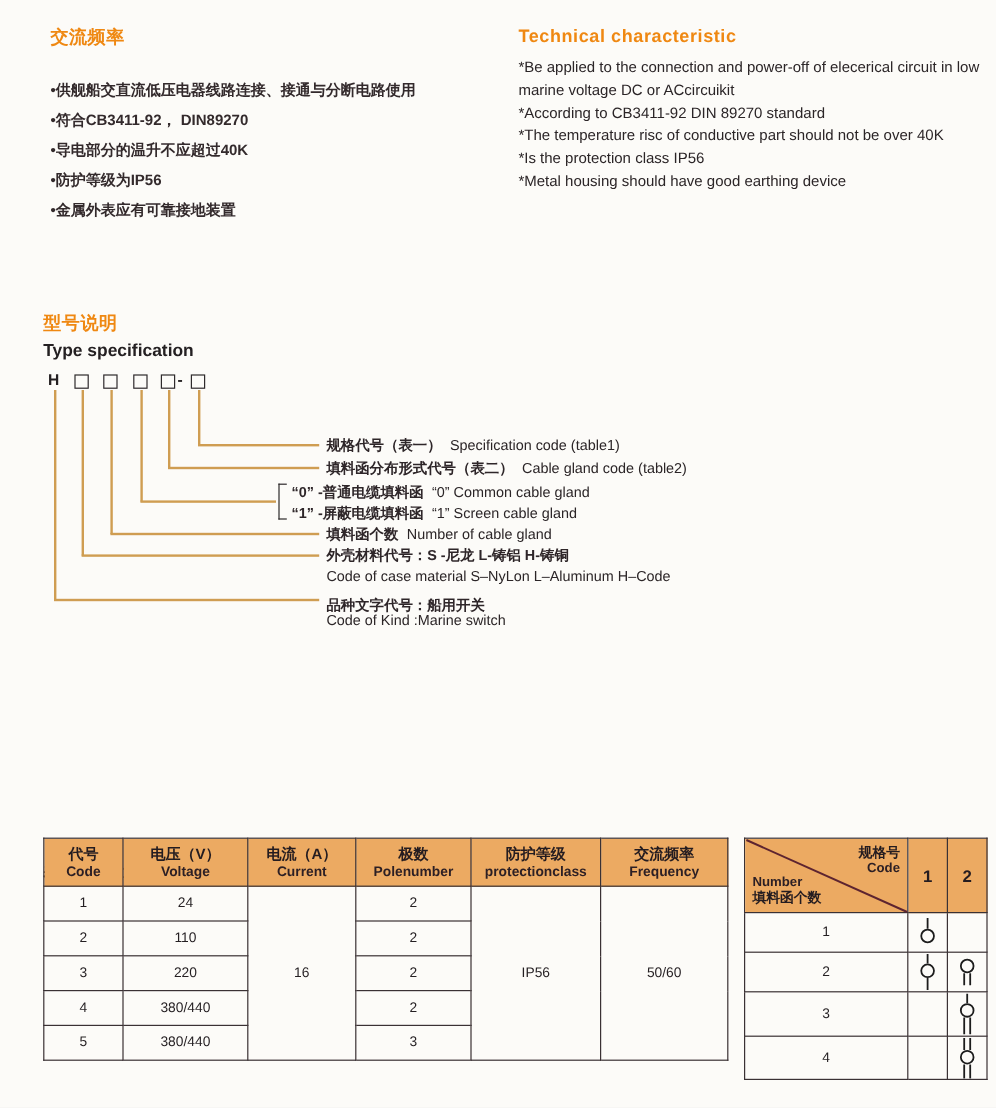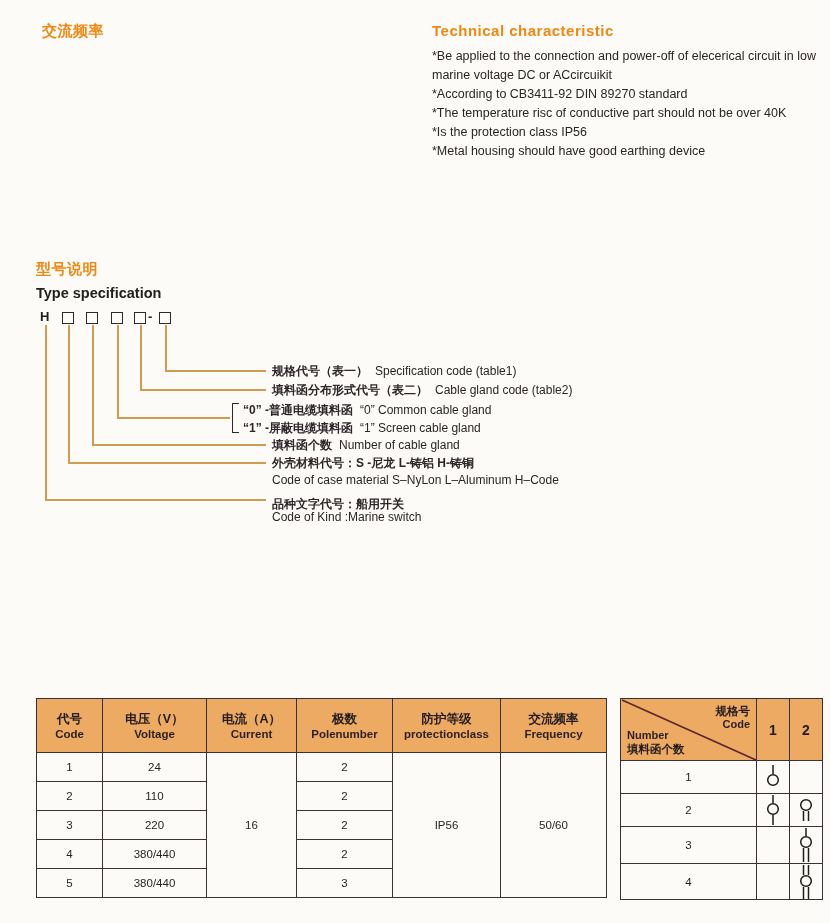--- a/index.html
+++ b/index.html
@@ -28,21 +28,21 @@
 
   
   .tbl-label { font-size:13.5px; font-weight:bold; color:#242022;margin-top:48px; }
   table { border-collapse:collapse; table-layout:fixed; }
   td, th { border:1.4px solid #3a3134; text-align:center; vertical-align:middle; padding:0; }
   .thead-bg { background:#ecaa62; }
   .hd-zh { font-size:12.5px; font-weight:700; color:#241c20; line-height:16px; }
   .hd-en { font-size:11.5px; font-weight:600; color:#2c1f24; line-height:14px; }
   .cell { font-size:11.5px; font-weight:500; color:#241f22; }
   #table1 { width:570px; }
-  #table1 thead th { height:54px; }
+  #table1 thead th { height:40px; }
   #table1 tbody td { height:29px; }
   tr.artifact td { border-top-color:#93283e; }
   #table2 { width:202px; }
   #table2 .corner { position:relative; height:62px; }
   #table2 .corner .top-right { position:absolute; top:5px; right:6px; text-align:right; }
   #table2 .corner .bottom-left { position:absolute; bottom:4px; left:6px; text-align:left; }
   #table2 .corner .zh { font-size:11.5px; font-weight:700; line-height:14px; color:#241c20; }
   #table2 .corner .en { font-size:11px; font-weight:600; line-height:13px; color:#2c1f24; }
   #table2 .colhd { font-size:14px; font-weight:700; color:#241c20; }
   #table2 tbody td { overflow:hidden; }
@@ -50,20 +50,27 @@
   tr.artifact2 td { border-top:1.6px dashed #93283e; }
   .diag-svg { position:absolute; top:0; left:0; }
 </style>
 </head>
 <body>
 
 <div id="page">
 
   <div class="abs" style="left:42px; top:22px; width:380px;">
     <div class="heading-orange">交流频率</div>
+    <ul class="bullets-zh" style="margin-top:22px;">
+      <li>•供舰船交直流低压电器线路连接、接通与分断电路使用</li>
+      <li>•符合CB3411-92，  DIN89270</li>
+      <li>•导电部分的温升不应超过40K</li>
+      <li>•防护等级为IP56</li>
+      <li>•金属外表应有可靠接地装置</li>
+    </ul>
   </div>
 
   <div class="abs" style="left:432px; top:22px; width:396px;">
     <div class="heading-orange">Technical characteristic</div>
     <ul class="bullets-en" style="margin-top:8px;">
       <li>*Be applied to the connection and power-off of elecerical circuit in low marine voltage DC or ACcircuikit</li>
       <li>*According to CB3411-92  DIN 89270 standard</li>
       <li>*The temperature risc of conductive part should not be over 40K</li>
       <li>*Is the protection class IP56</li>
       <li>*Metal housing should have good earthing device</li>

